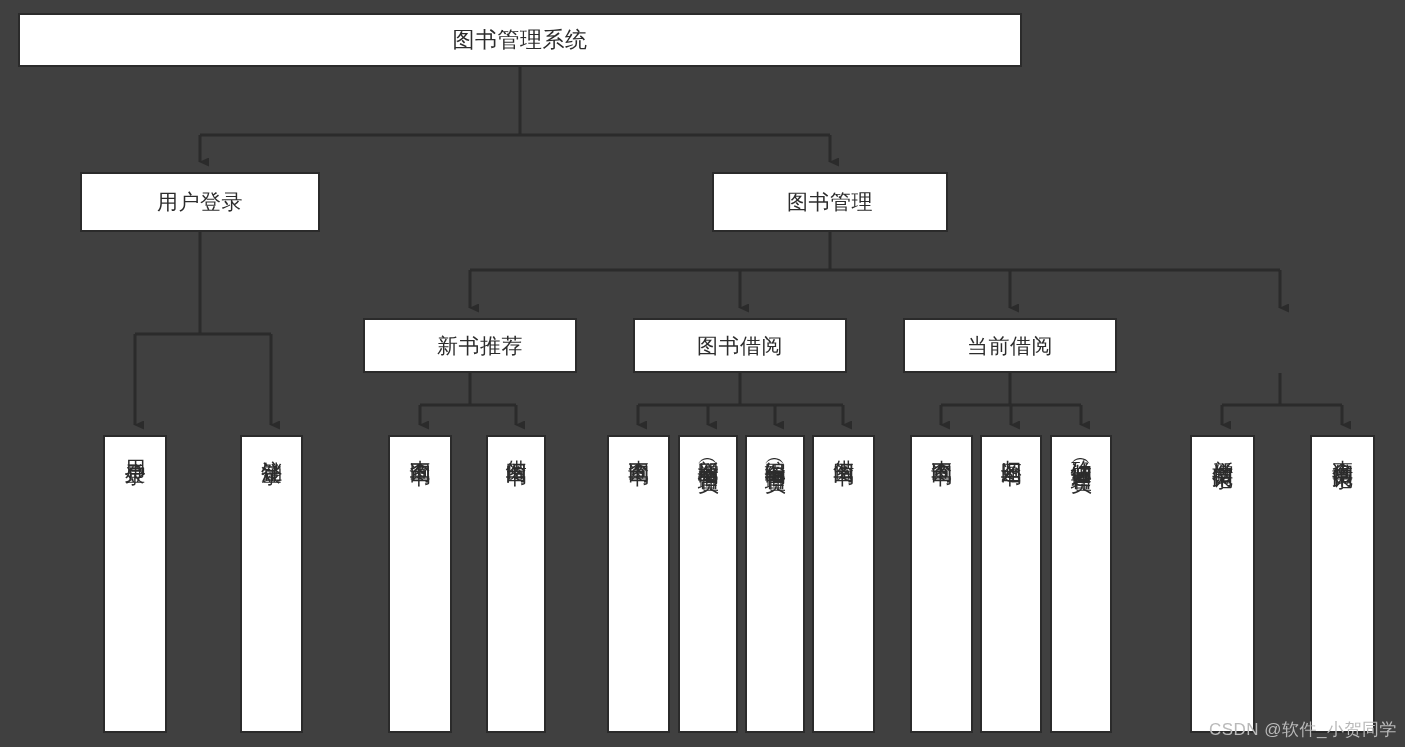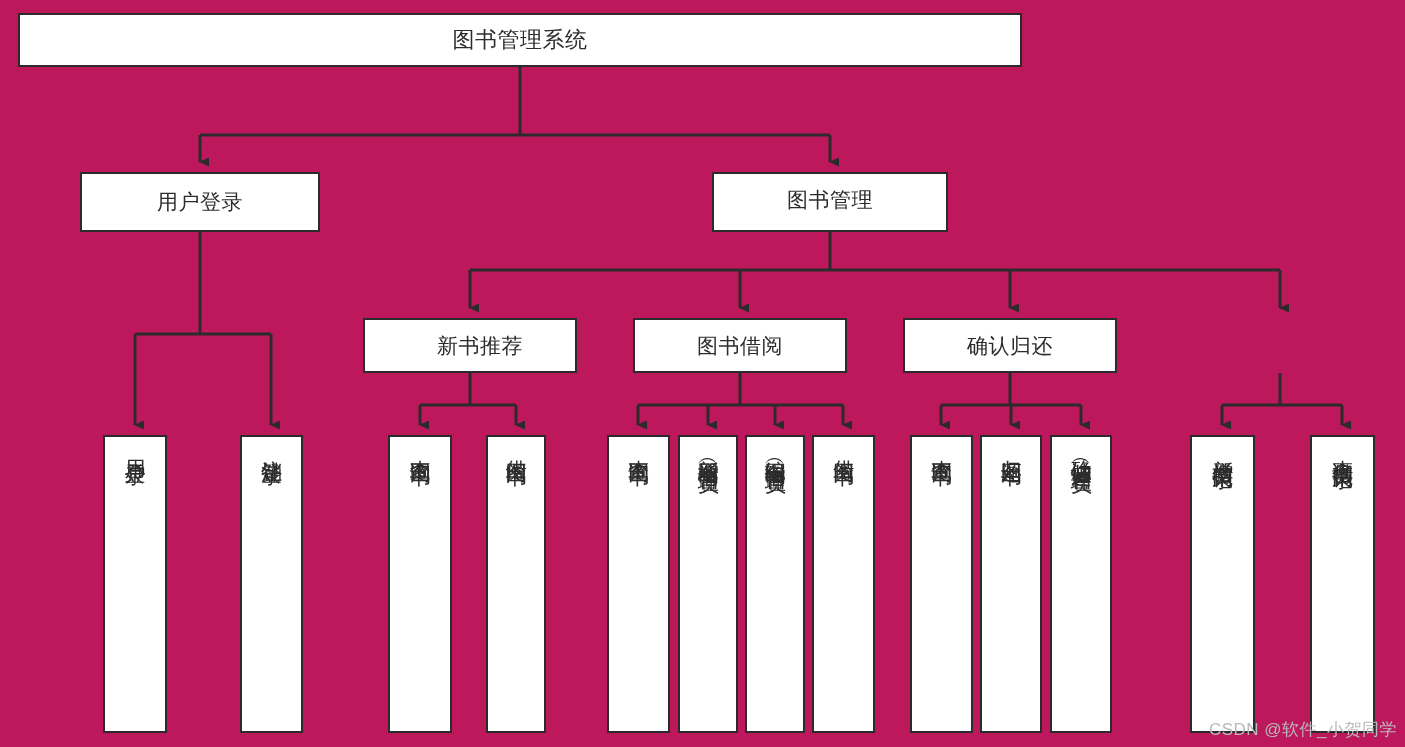--- a/index.html
+++ b/index.html
@@ -11,21 +11,21 @@
     width: 1405px;
     height: 747px;
     font-family: "Liberation Sans", sans-serif;
     overflow: hidden;
     position: relative;
   }
   #diagram-root {
     position: relative;
     width: 1405px;
     height: 747px;
-    background: #be185d;
+    background: #404040;
   }
   svg.connectors {
     position: absolute;
     left: 0;
     top: 0;
     width: 1405px;
     height: 747px;
     pointer-events: none;
   }
   .node {
@@ -127,31 +127,31 @@
   </svg>
 
   <div class="node node-root" style="left: 18px; top: 13px; width: 1004px; height: 54px; border-color: rgb(43, 43, 43);">
     <span class="label-h" style="color: rgb(44, 44, 44);">图书管理系统</span>
   </div>
 
   <div class="node node-l1" style="left: 80px; top: 172px; width: 240px; height: 60px; border-color: rgb(43, 43, 43);">
     <span class="label-h" style="color: rgb(44, 44, 44);">用户登录</span>
   </div>
   <div class="node node-l1" style="left: 712px; top: 172px; width: 236px; height: 60px; border-color: rgb(43, 43, 43);">
-    <span class="label-h" style="color: rgb(44, 44, 44); font-family: Liberation Mono, monospace;">图书管理</span>
+    <span class="label-h" style="color: rgb(44, 44, 44);">图书管理</span>
   </div>
 
   <div class="node node-l2" style="left: 363px; top: 318px; width: 214px; height: 55px; border-color: rgb(43, 43, 43); padding-left: 20px;">
     <span class="label-h" style="color: rgb(44, 44, 44);">新书推荐</span>
   </div>
   <div class="node node-l2" style="left: 633px; top: 318px; width: 214px; height: 55px; border-color: rgb(43, 43, 43);">
     <span class="label-h" style="color: rgb(44, 44, 44);">图书借阅</span>
   </div>
   <div class="node node-l2" style="left: 903px; top: 318px; width: 214px; height: 55px; border-color: rgb(43, 43, 43);">
-    <span class="label-h" style="color: rgb(44, 44, 44);">确认归还</span>
+    <span class="label-h" style="color: rgb(44, 44, 44);">当前借阅</span>
   </div>
 
   <div class="node node-leaf" style="left: 103px; top: 435px; width: 64px; height: 298px; border-color: rgb(43, 43, 43);">
     <span class="label-v" style="color: rgb(44, 44, 44);">用户登录</span>
   </div>
   <div class="node node-leaf" style="left: 240px; top: 435px; width: 63px; height: 298px; border-color: rgb(43, 43, 43);">
     <span class="label-v" style="color: rgb(44, 44, 44);">注销登录</span>
   </div>
   <div class="node node-leaf" style="left: 388px; top: 435px; width: 64px; height: 298px; border-color: rgb(43, 43, 43);">
     <span class="label-v" style="color: rgb(44, 44, 44);">查询图书</span>

